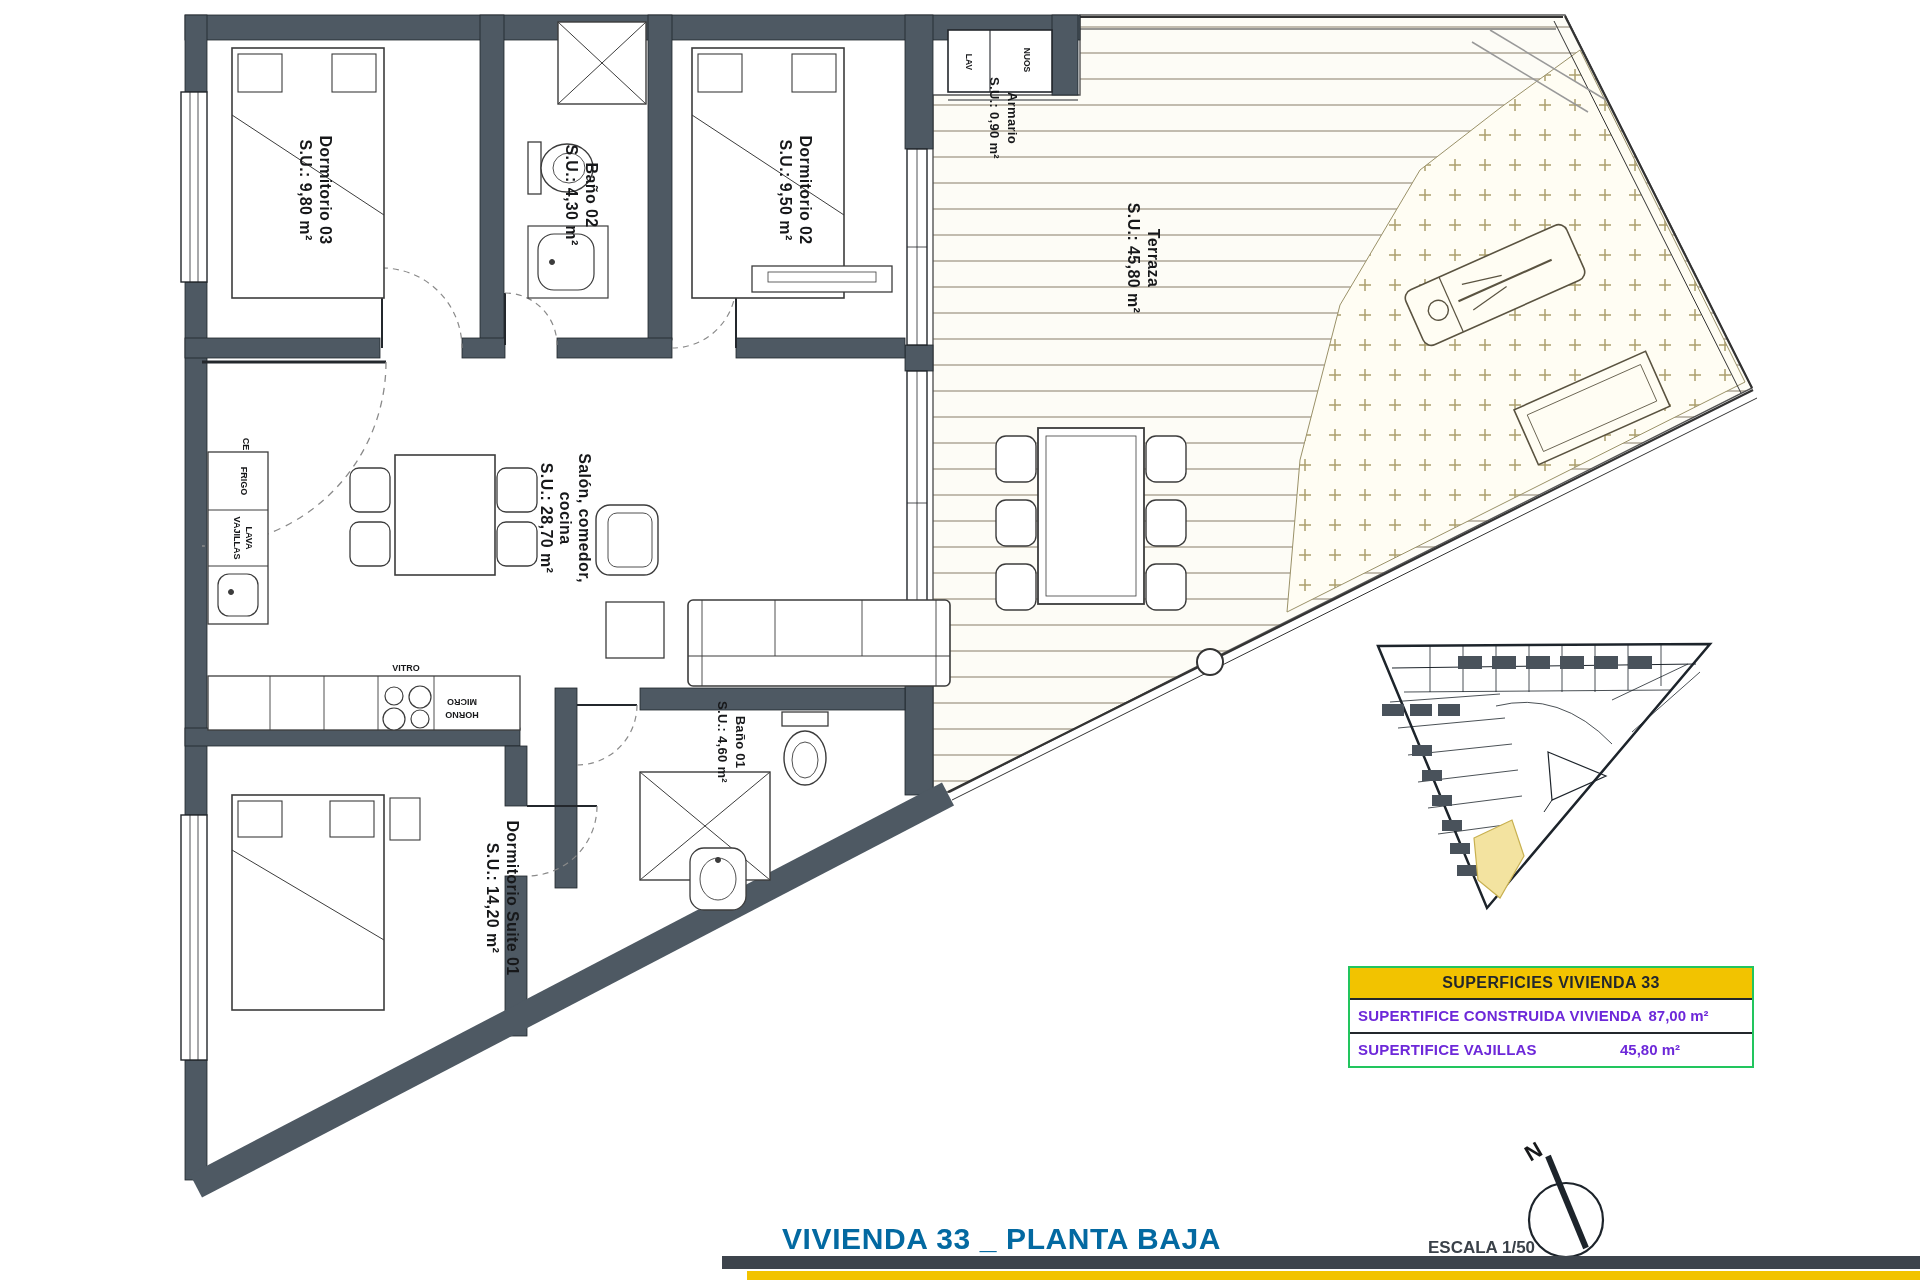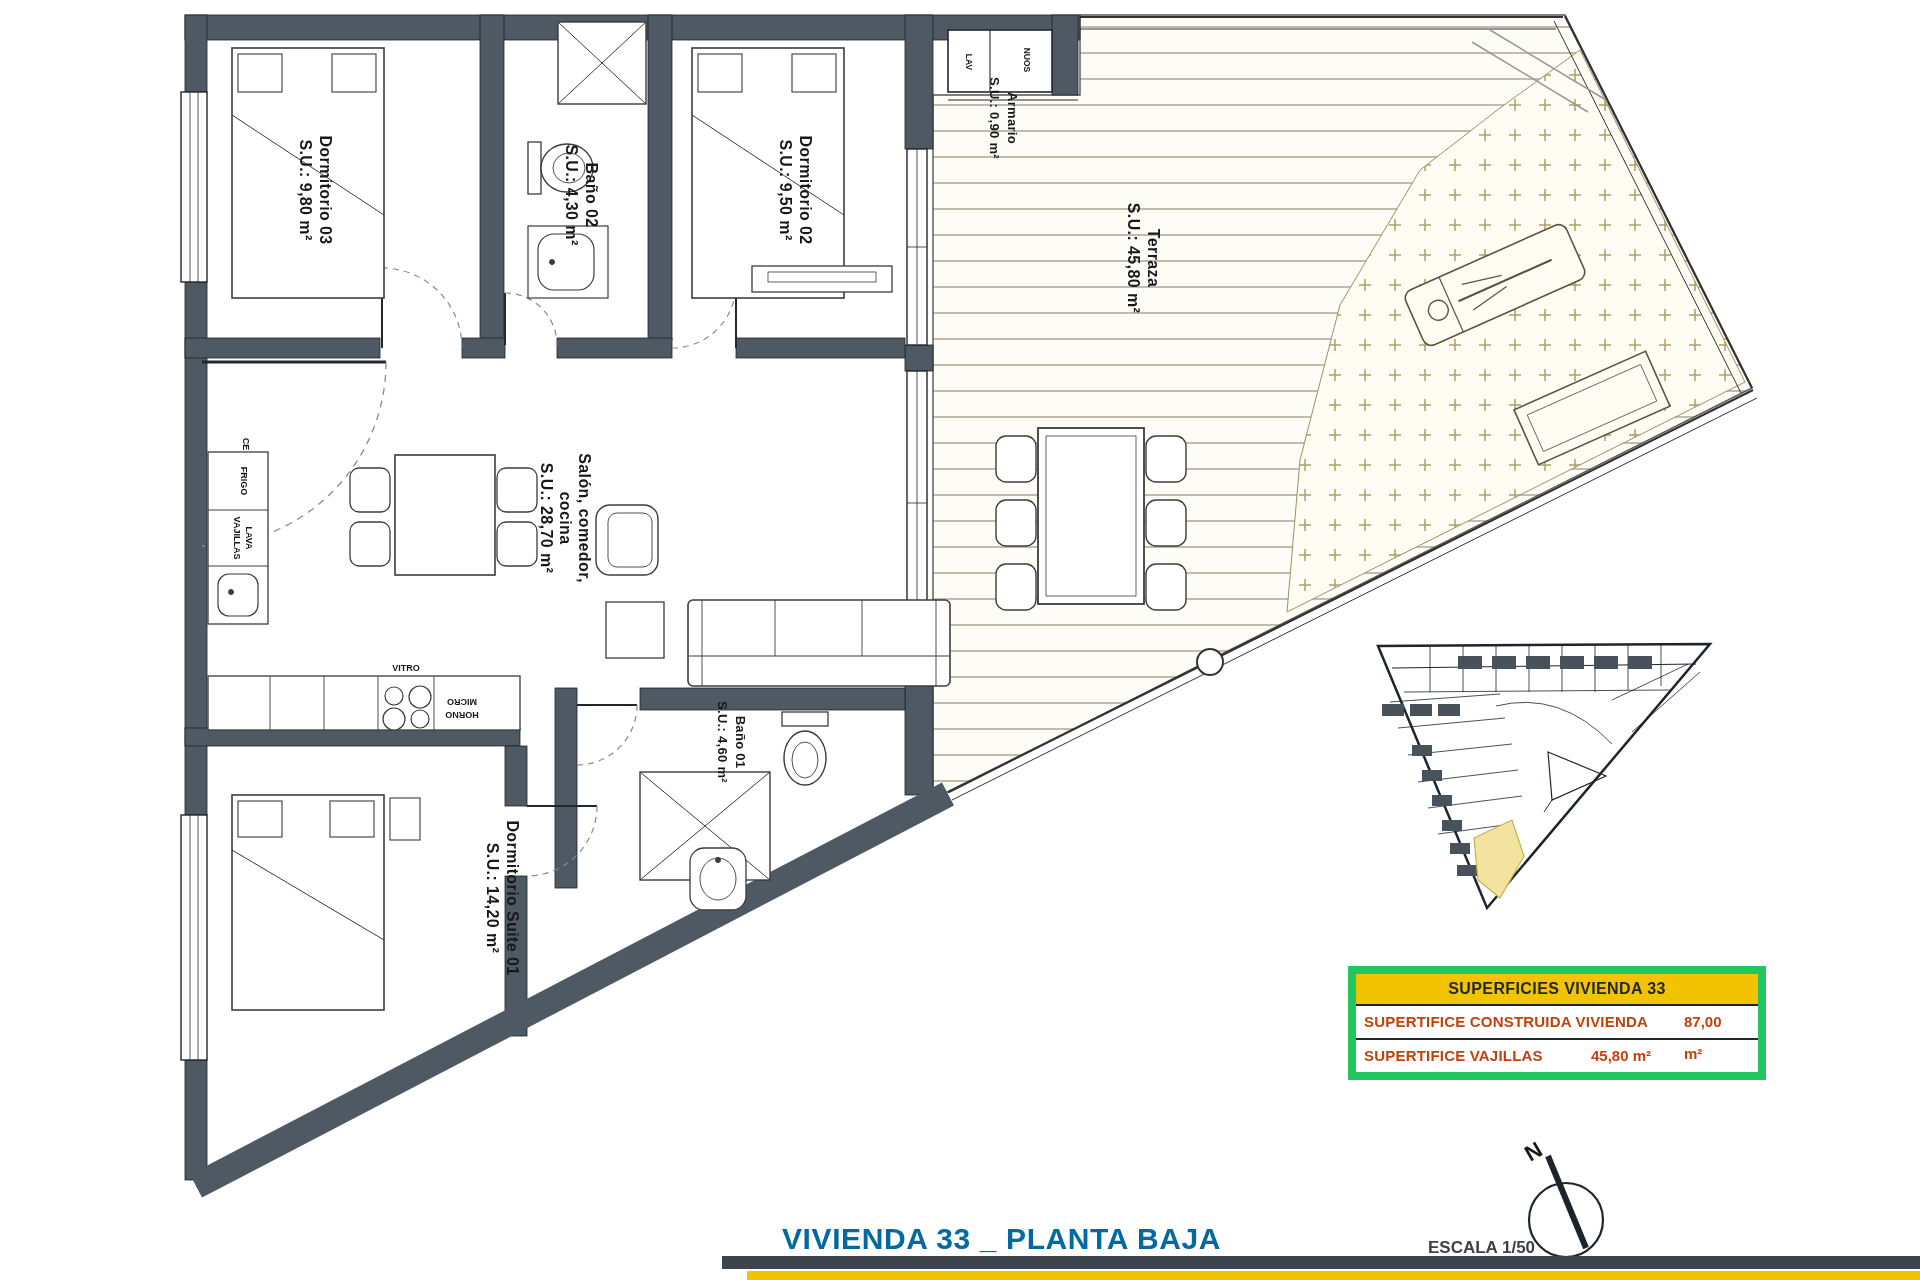--- a/index.html
+++ b/index.html
@@ -4,28 +4,28 @@
 <style>
   html,body{margin:0;padding:0;background:#ffffff;}
   #canvas{position:relative;width:1920px;height:1280px;background:#ffffff;overflow:hidden;
           font-family:"Liberation Sans", sans-serif;}
   svg text{font-family:"Liberation Sans", sans-serif;font-weight:bold;fill:#17181a;}
   .room-label{font-size:16px;letter-spacing:.4px;}
   .room-label-sm{font-size:13px;letter-spacing:.3px;}
   .tiny-label{font-size:9px;}
   .micro-label{font-size:8.5px;}
   
-  #legend{position:absolute;left:1348px;top:966px;width:402px;border:8px solid #22c55e;background:#fff;}
+  #legend{position:absolute;left:1348px;top:966px;width:402px;border:2px solid #22c55e;background:#fff;}
   #legend .hdr{background:#f2c300;border-bottom:2px solid #23272c;height:30px;line-height:30px;
                text-align:center;font-weight:bold;font-size:16px;color:#23272c;letter-spacing:.4px;}
   #legend .row{display:flex;height:32px;line-height:32px;border-bottom:2px solid #23272c;
-               font-weight:bold;font-size:15px;color:#c2410c;}
+               font-weight:bold;font-size:15px;color:#6d28d9;}
   #legend .row:last-child{border-bottom:none;}
   #legend .lbl{flex:1;padding-left:8px;letter-spacing:.2px;white-space:nowrap;}
-  #legend .val{width:130px;text-align:left;padding-right:37px;margin-left:36px;}
+  #legend .val{width:130px;text-align:center;padding-right:37px;}
   
   #plan-title{position:absolute;left:782px;top:1222px;font-weight:bold;font-size:30px;
               color:#0369a1;letter-spacing:.6px;white-space:nowrap;}
   #scale-label{position:absolute;left:1428px;top:1238px;font-weight:bold;font-size:17px;color:#3a4149;}
   #bar-dark{position:absolute;left:722px;top:1256px;width:1198px;height:13px;background:#3d444c;}
   #bar-yellow{position:absolute;left:747px;top:1271px;width:1173px;height:9px;background:#f2c300;}
 </style>
 </head>
 <body>
 

